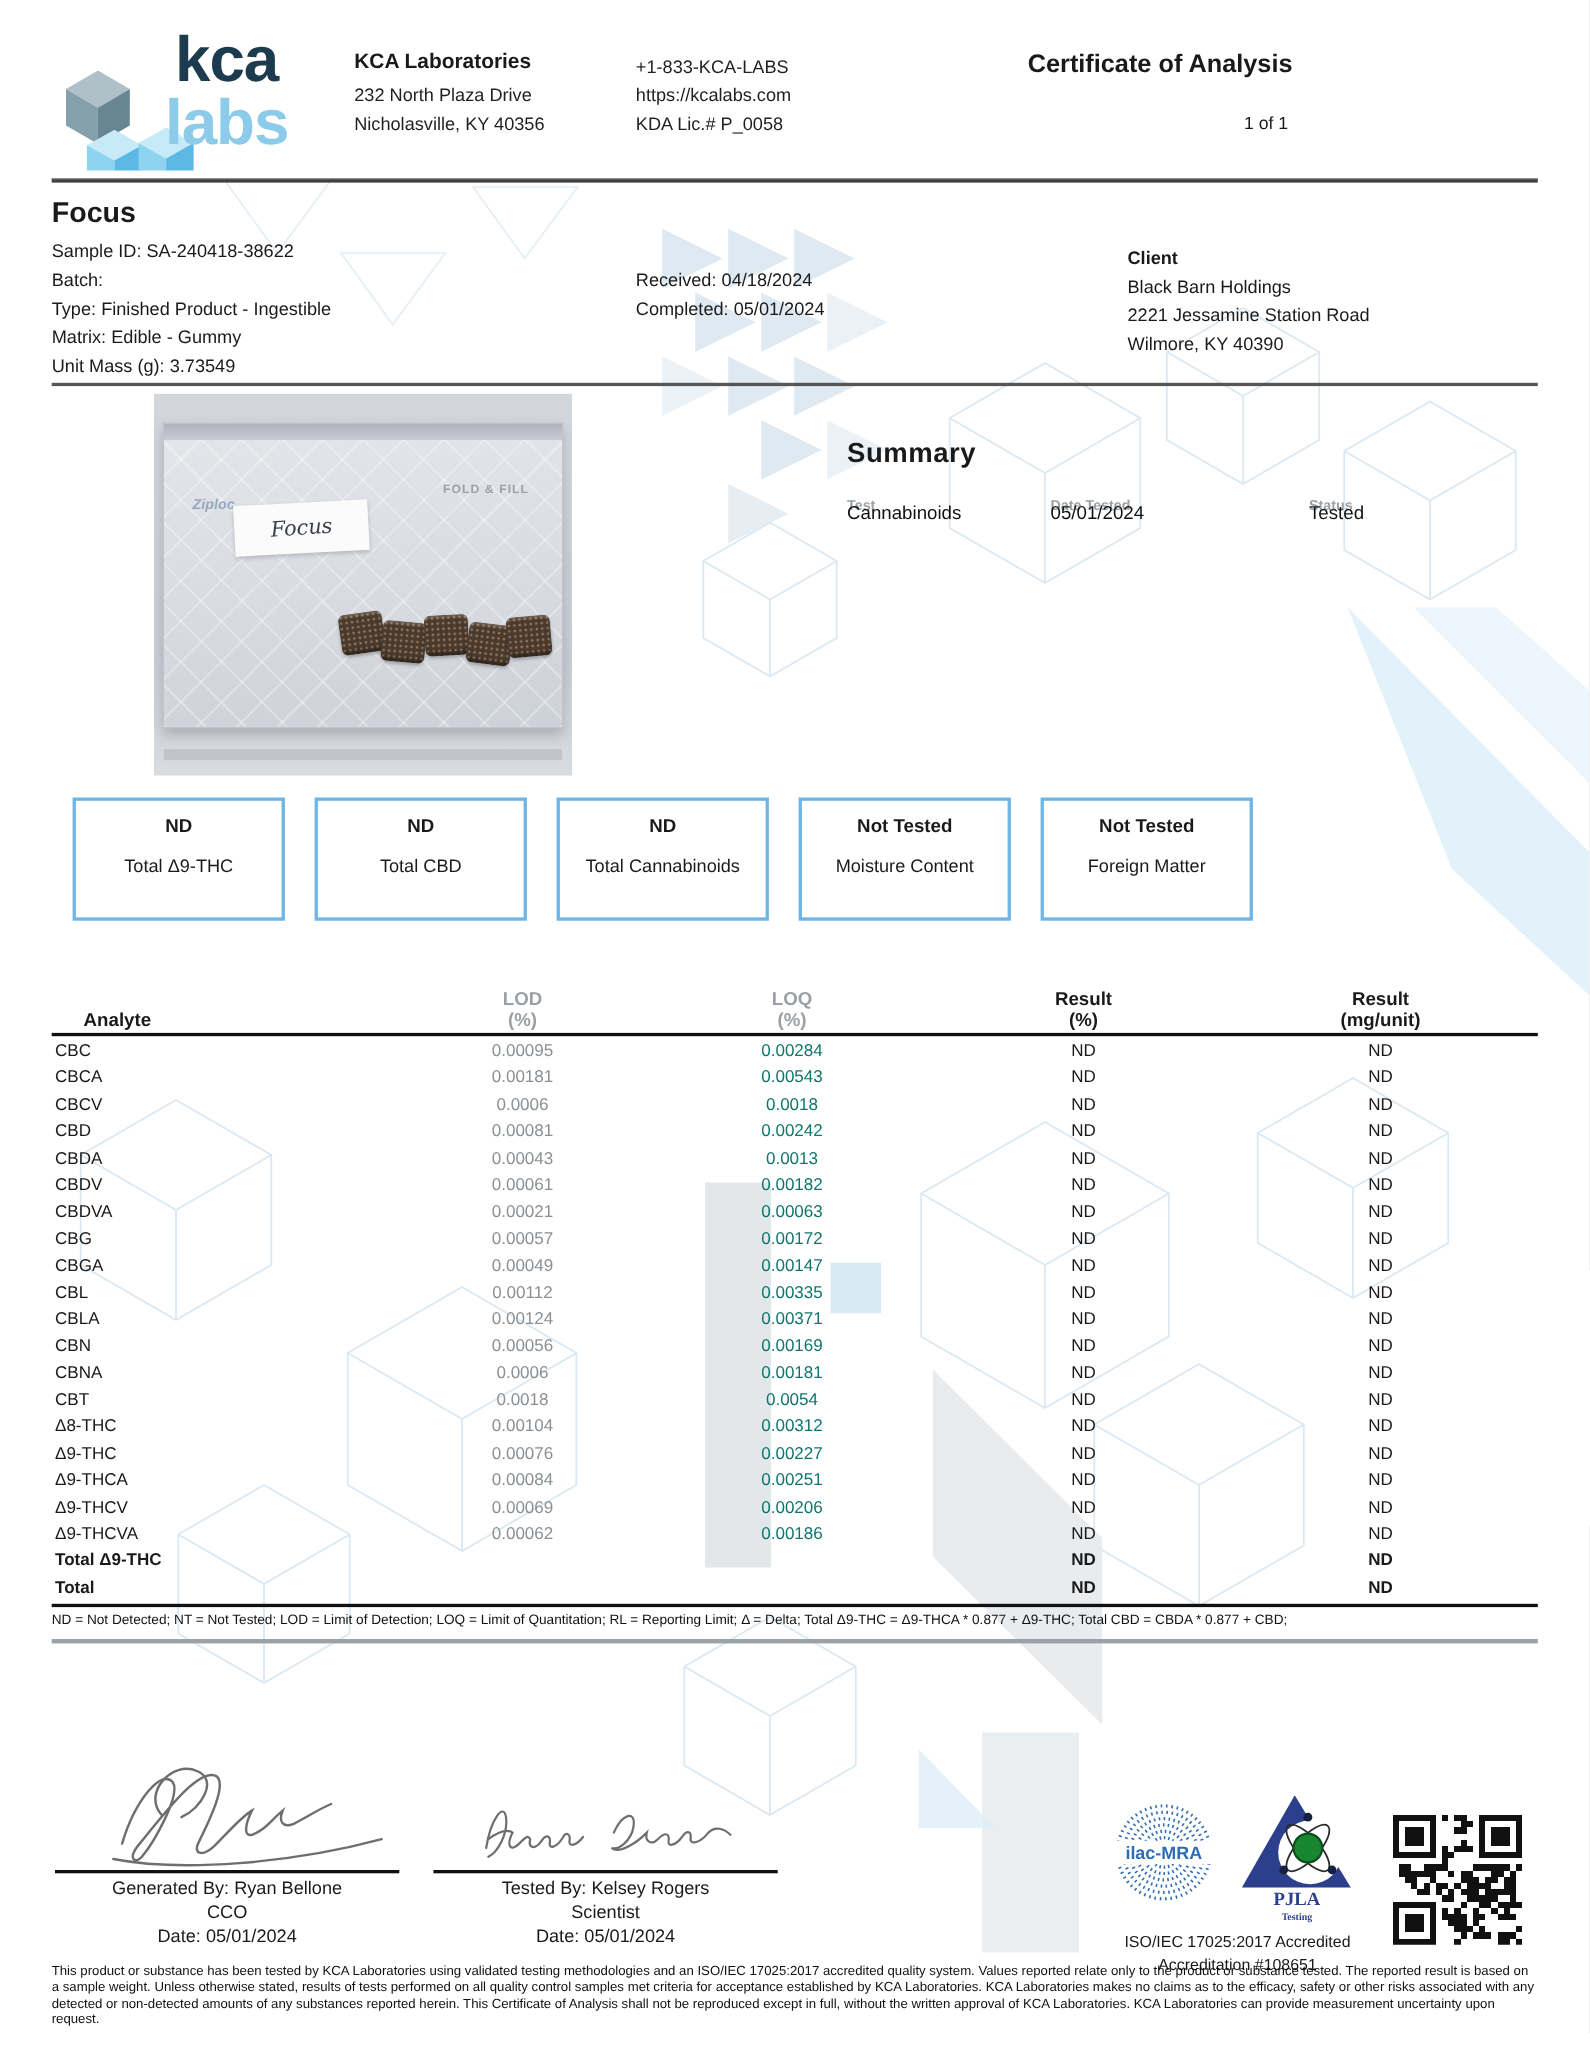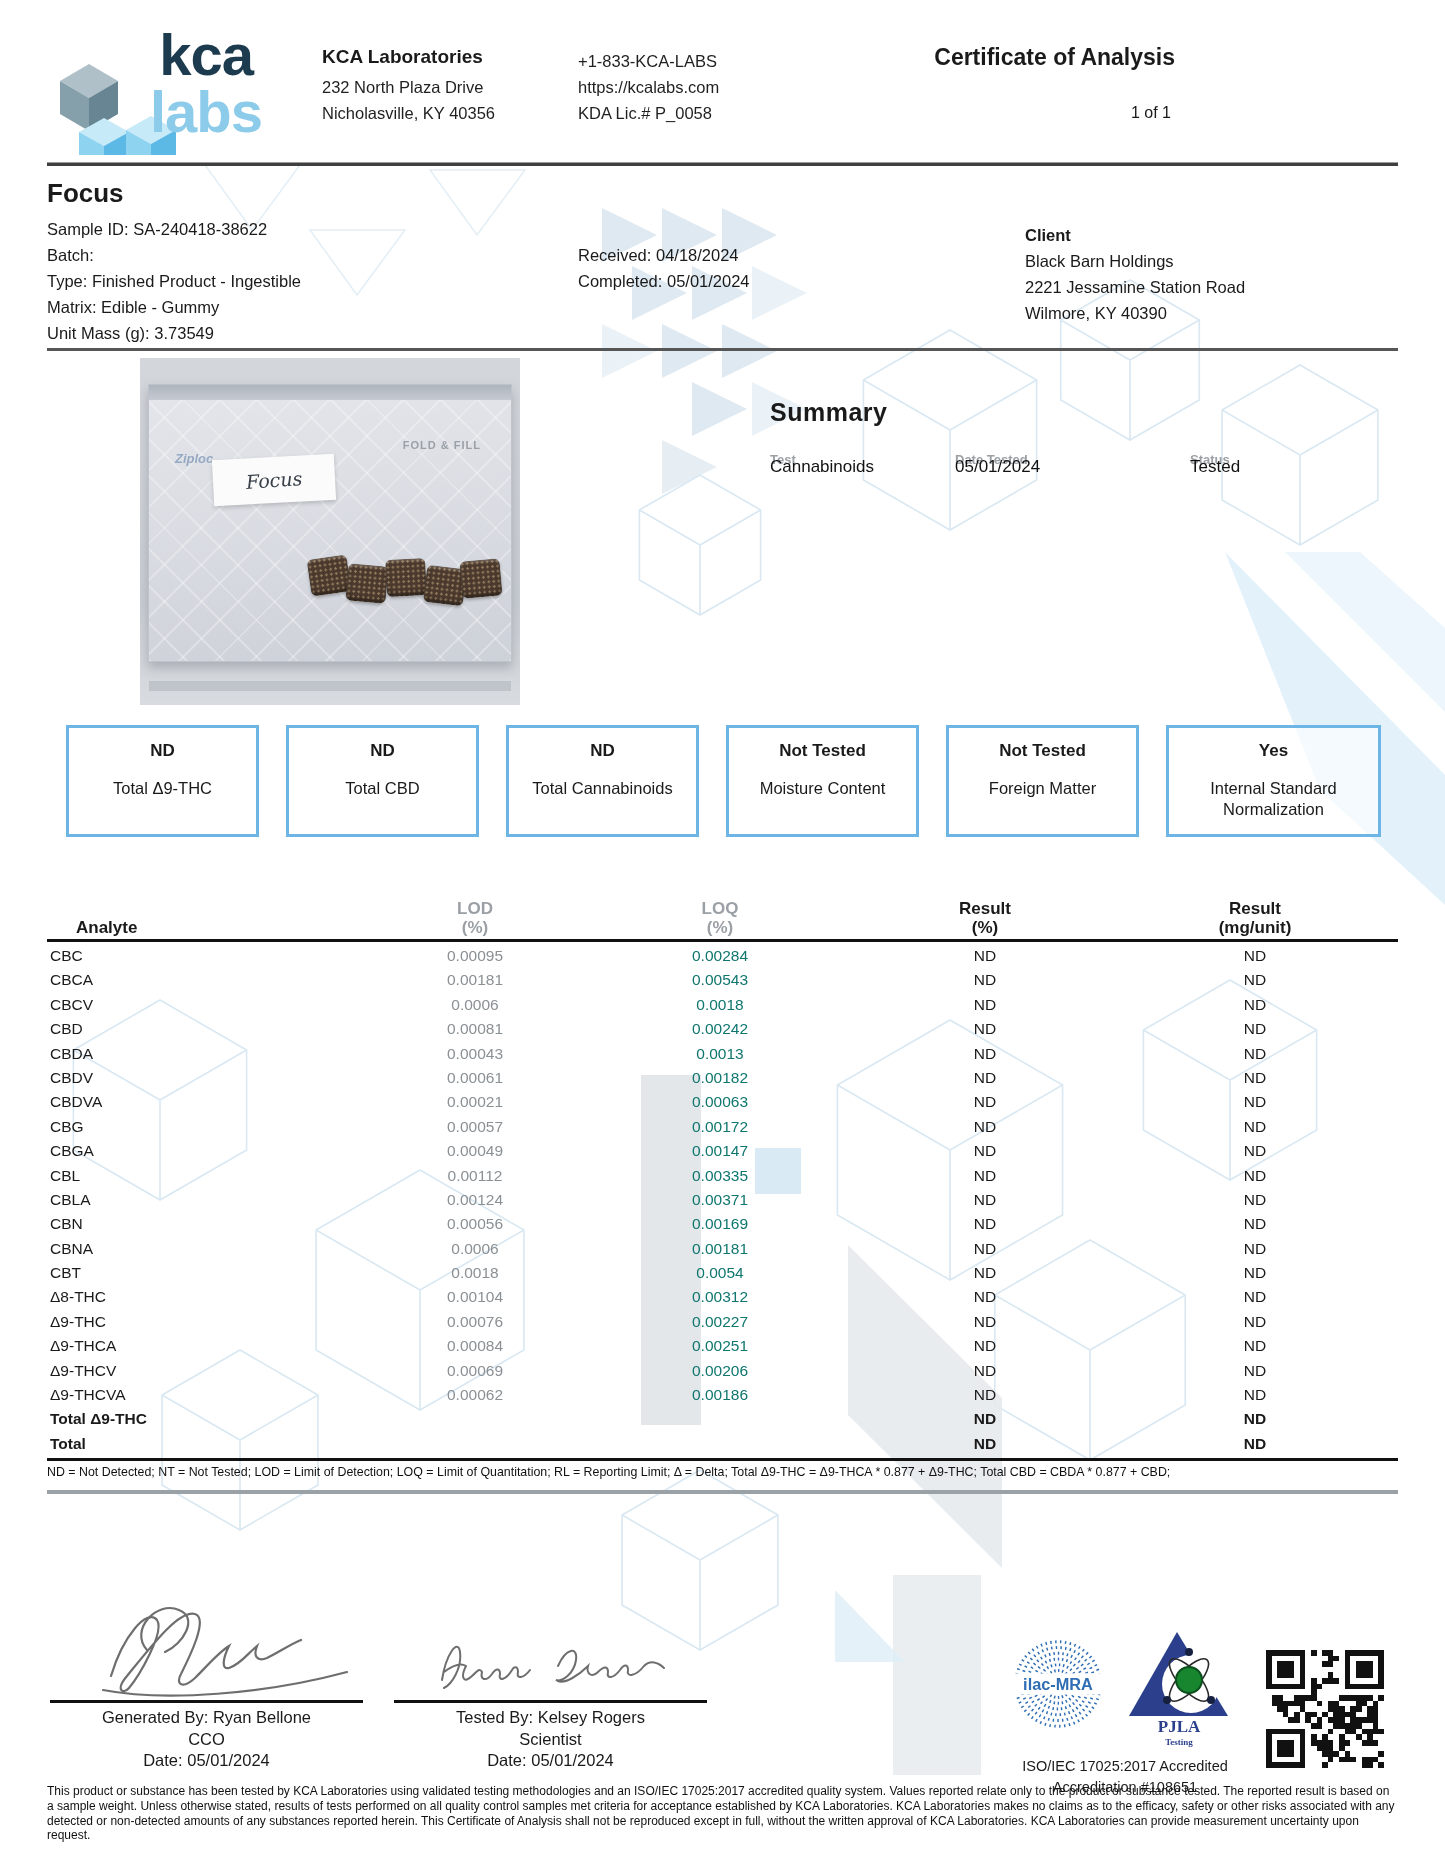--- a/index.html
+++ b/index.html
@@ -249,24 +249,20 @@
       <div class="rbox-val">ND</div>
       <div class="rbox-label">Total Cannabinoids</div>
     </div>
     <div class="rbox" style="border-color: rgb(108, 181, 229);">
       <div class="rbox-val">Not Tested</div>
       <div class="rbox-label">Moisture Content</div>
     </div>
     <div class="rbox" style="border-color: rgb(108, 181, 229);">
       <div class="rbox-val">Not Tested</div>
       <div class="rbox-label">Foreign Matter</div>
-    </div>
-    <div class="rbox wide" style="border-color: rgb(108, 181, 229);">
-      <div class="rbox-val">Yes</div>
-      <div class="rbox-label">Internal Standard Normalization</div>
     </div>
   </div>
 
   <div class="z thead abs">
     <div class="hcell h-analyte">Analyte</div>
     <div class="hcell h-lod gray">
       <div>LOD</div>
       <div>(%)</div>
     </div>
     <div class="hcell h-loq gray">

